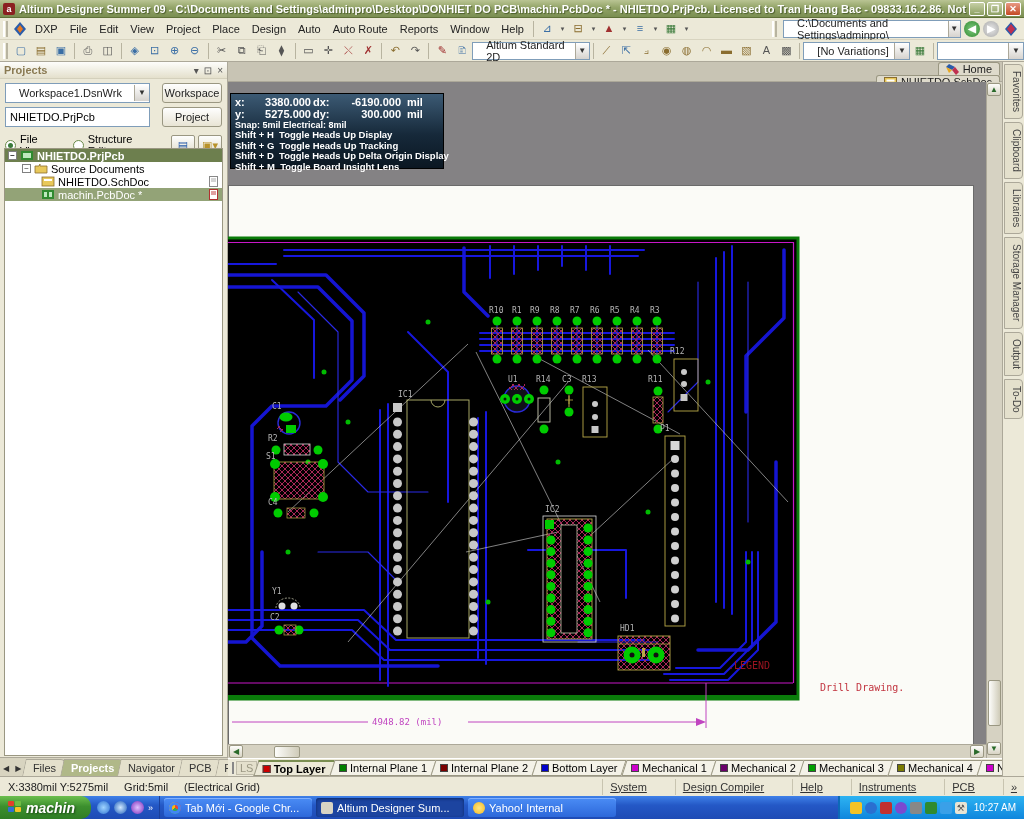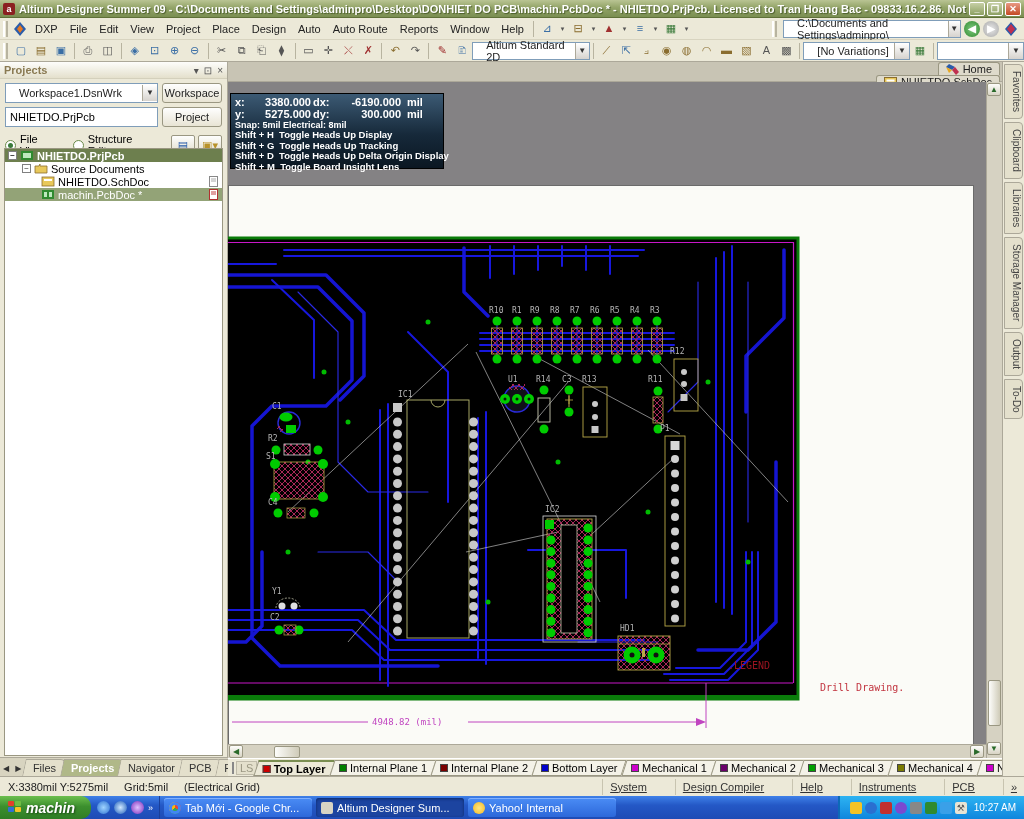--- a/index.html
+++ b/index.html
@@ -43,21 +43,21 @@
   .tbtn.drop { width:9px; font-size:7px; }
   .sep { width:1px; height:16px; background:#b8b4a0; margin:0 3px; }
 
   
   .leftpanel { position:absolute; left:0; top:62px; width:228px; height:714px; background:#ece9d8;
     border-right:1px solid #aca899; }
   .panelhdr { height:17px; display:flex; align-items:center; padding:0 4px;
     background:linear-gradient(#fdfdfb,#e4e0cc); border-bottom:1px solid #d4d0bc; }
   .panelhdr .ptitle { font-weight:bold; color:#8a7a52; }
   .panelhdr .hicons { margin-left:auto; display:flex; gap:5px; color:#555; font-size:10px; }
-  .prow { display:flex; gap:4px; padding:4px 5px 0 5px; }
+  .prow { display:flex; gap:12px; padding:4px 5px 0 5px; }
   .prow .combo, .prow .field { flex:1; height:20px; }
   .field { background:#fff; border:1px solid #7f9db9; display:flex; align-items:center; padding-left:4px; }
   .pbtn { width:60px; height:20px; background:linear-gradient(#fefefe,#e8e4d4); border:1px solid #9a9782;
     border-radius:3px; text-align:center; line-height:18px; color:#222; flex:none; }
   .radiorow { display:flex; align-items:center; gap:4px; padding:6px 5px 5px 5px; }
   .radio { width:11px; height:11px; border-radius:50%; border:1px solid #6a8a4a; background:#fff; position:relative; flex:none; }
   .radio.sel::after { content:""; position:absolute; left:2px; top:2px; width:5px; height:5px; border-radius:50%; background:#3a7a3a; }
   .radiolbl { margin-right:6px; }
   .iconbtn { width:24px; height:20px; background:linear-gradient(#fefefe,#e0dcc8); border:1px solid #9a9782;
     border-radius:2px; text-align:center; line-height:18px; font-size:11px; flex:none; }

